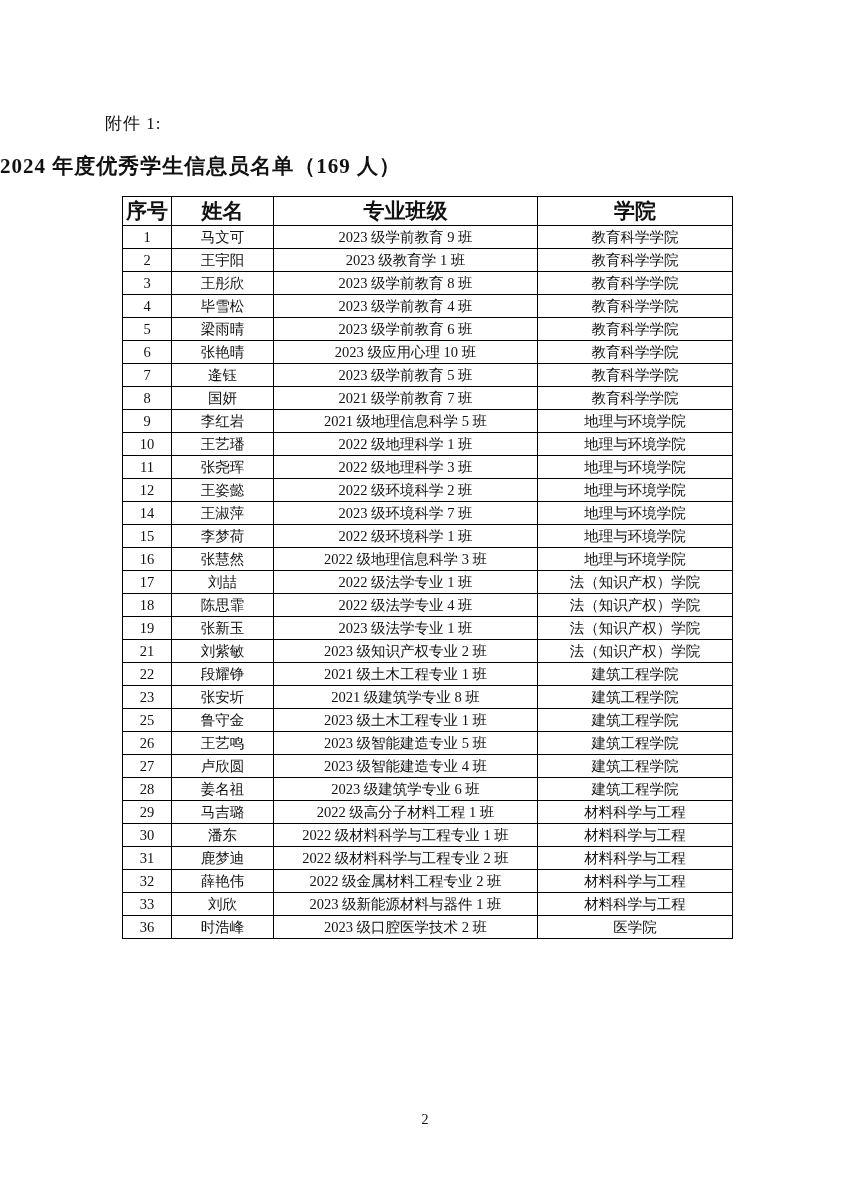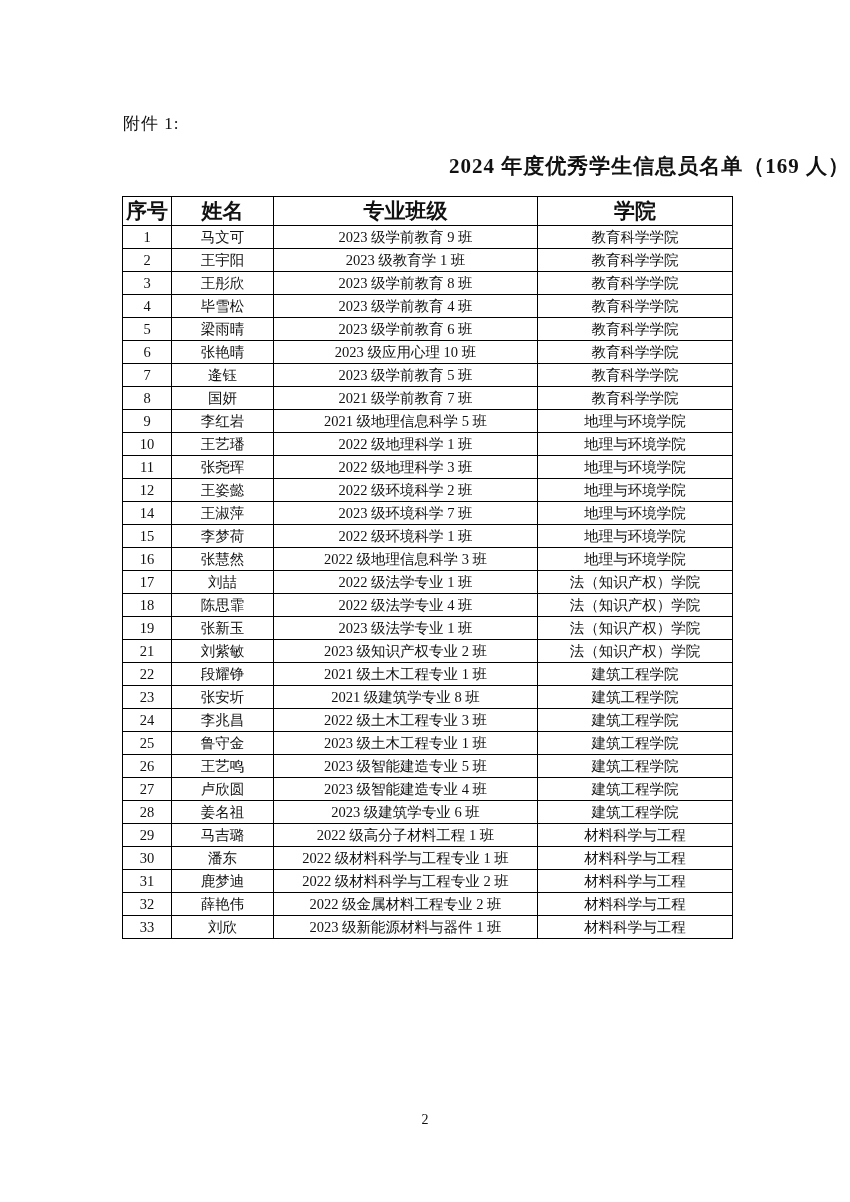--- a/index.html
+++ b/index.html
@@ -11,31 +11,31 @@
     position: relative;
     width: 850px;
     height: 1202px;
     background: #ffffff;
     font-family: "Liberation Serif", "DejaVu Serif", serif;
     color: #111111;
     overflow: hidden;
   }
   .attachment-label {
     position: absolute;
-    left: 123px;
+    left: 105px;
     top: 112px;
     font-size: 17px;
     letter-spacing: 1px;
   }
   .doc-title {
     position: absolute;
     left: 0;
     top: 152px;
     width: 100%;
-    text-align: right;
+    text-align: left;
     font-size: 21px;
     font-weight: bold;
     letter-spacing: 1px;
   }
   table.student-table {
     position: absolute;
     left: 122px;
     top: 196px;
     width: 610px;
     border-collapse: collapse;
@@ -218,26 +218,20 @@
           <td>2021 级土木工程专业 1 班</td>
           <td>建筑工程学院</td>
         </tr>
         <tr>
           <td>23</td>
           <td>张安圻</td>
           <td>2021 级建筑学专业 8 班</td>
           <td>建筑工程学院</td>
         </tr>
         <tr>
-          <td>24</td>
-          <td>李兆昌</td>
-          <td>2022 级土木工程专业 3 班</td>
-          <td>建筑工程学院</td>
-        </tr>
-        <tr>
           <td>25</td>
           <td>鲁守金</td>
           <td>2023 级土木工程专业 1 班</td>
           <td>建筑工程学院</td>
         </tr>
         <tr>
           <td>26</td>
           <td>王艺鸣</td>
           <td>2023 级智能建造专业 5 班</td>
           <td>建筑工程学院</td>
@@ -277,18 +271,24 @@
           <td>薛艳伟</td>
           <td>2022 级金属材料工程专业 2 班</td>
           <td>材料科学与工程</td>
         </tr>
         <tr>
           <td>33</td>
           <td>刘欣</td>
           <td>2023 级新能源材料与器件 1 班</td>
           <td>材料科学与工程</td>
         </tr>
+        <tr>
+          <td>36</td>
+          <td>时浩峰</td>
+          <td>2023 级口腔医学技术 2 班</td>
+          <td>医学院</td>
+        </tr>
       </tbody>
   </table>
 
   <div class="page-number">2</div>
 
 </div>
 
 </body></html>

